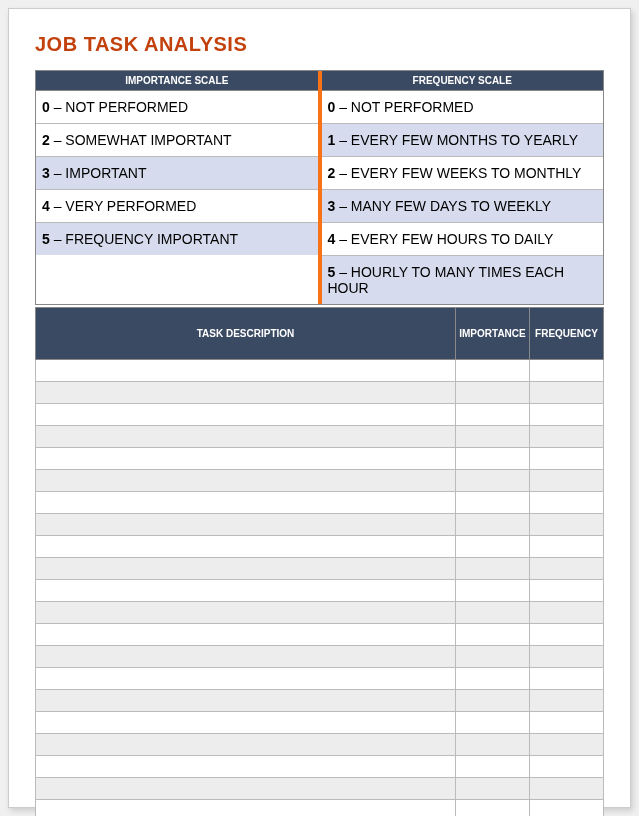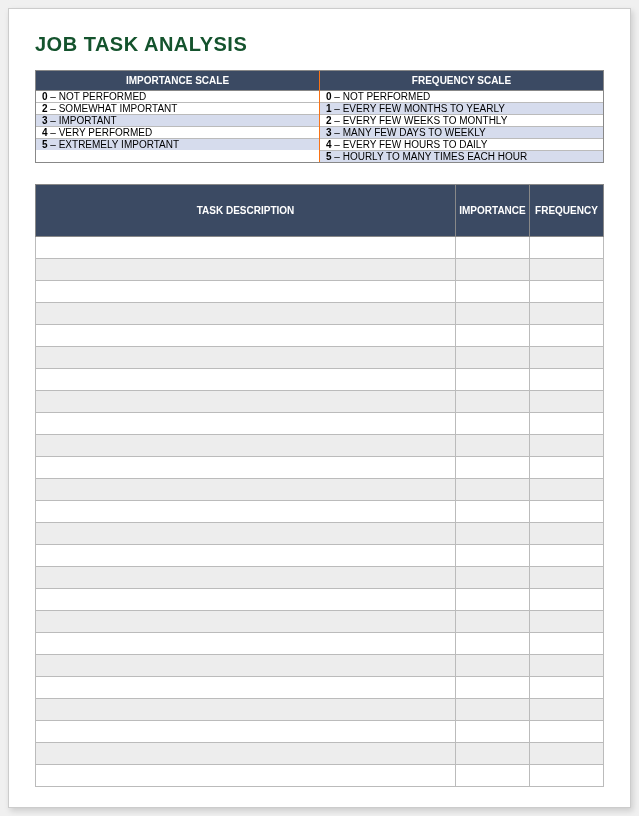--- a/index.html
+++ b/index.html
@@ -13,47 +13,47 @@
     height: 800px;
     background: #fff;
     border: 1px solid #ccc;
     box-shadow: 2px 3px 6px rgba(0,0,0,0.15);
     padding: 24px 26px;
     margin: 0 auto;
   }
   .title {
     font-size: 20px;
     font-weight: bold;
-    color: #14532d;
+    color: #c2410c;
     letter-spacing: 0.5px;
     margin-bottom: 14px;
   }
   .scales {
     display: flex;
     border: 1px solid #888;
-    margin-bottom: 21px;
+    margin-bottom: 2px;
   }
   .scale-col {
     flex: 1;
   }
   .scale-col + .scale-col {
-    border-left: 1px solid #f97316;
+    border-left: 4px solid #f97316;
   }
   .scale-header {
     background: #3b4a63;
     color: #fff;
     font-size: 10px;
     font-weight: bold;
     text-align: center;
     padding: 4px 0;
     border-bottom: 1px solid #888;
   }
   .scale-row {
-    font-size: 10px;
-    padding: 0 6px;
+    font-size: 14px;
+    padding: 8px 6px;
     border-bottom: 1px solid #bbb;
     background: #fff;
   }
   .scale-row:last-child { border-bottom: none; }
   .scale-row.alt { background: #d6dced; }
   .scale-num { font-weight: bold; }
   .tasks {
     border: 1px solid #888;
     width: 100%;
     border-collapse: collapse;
@@ -85,21 +85,21 @@
 <div class="page">
   <div class="title">JOB TASK ANALYSIS</div>
 
   <div class="scales">
     <div class="scale-col">
       <div class="scale-header">IMPORTANCE SCALE</div>
       <div class="scale-row"><span class="scale-num">0</span><span> – NOT PERFORMED</span></div>
       <div class="scale-row"><span class="scale-num">2</span><span> – SOMEWHAT IMPORTANT</span></div>
       <div class="scale-row alt"><span class="scale-num">3</span><span> – IMPORTANT</span></div>
       <div class="scale-row"><span class="scale-num">4</span><span> – VERY PERFORMED</span></div>
-      <div class="scale-row alt"><span class="scale-num">5</span><span> – EXTREMELY IMPORTANT</span></div>
+      <div class="scale-row alt"><span class="scale-num">5</span><span> – FREQUENCY IMPORTANT</span></div>
     </div>
     <div class="scale-col">
       <div class="scale-header">FREQUENCY SCALE</div>
       <div class="scale-row"><span class="scale-num">0</span><span> – NOT PERFORMED</span></div>
       <div class="scale-row alt"><span class="scale-num">1</span><span> – EVERY FEW MONTHS TO YEARLY</span></div>
       <div class="scale-row"><span class="scale-num">2</span><span> – EVERY FEW WEEKS TO MONTHLY</span></div>
       <div class="scale-row alt"><span class="scale-num">3</span><span> – MANY FEW DAYS TO WEEKLY</span></div>
       <div class="scale-row"><span class="scale-num">4</span><span> – EVERY FEW HOURS TO DAILY</span></div>
       <div class="scale-row alt"><span class="scale-num">5</span><span> – HOURLY TO MANY TIMES EACH HOUR</span></div>
     </div>

